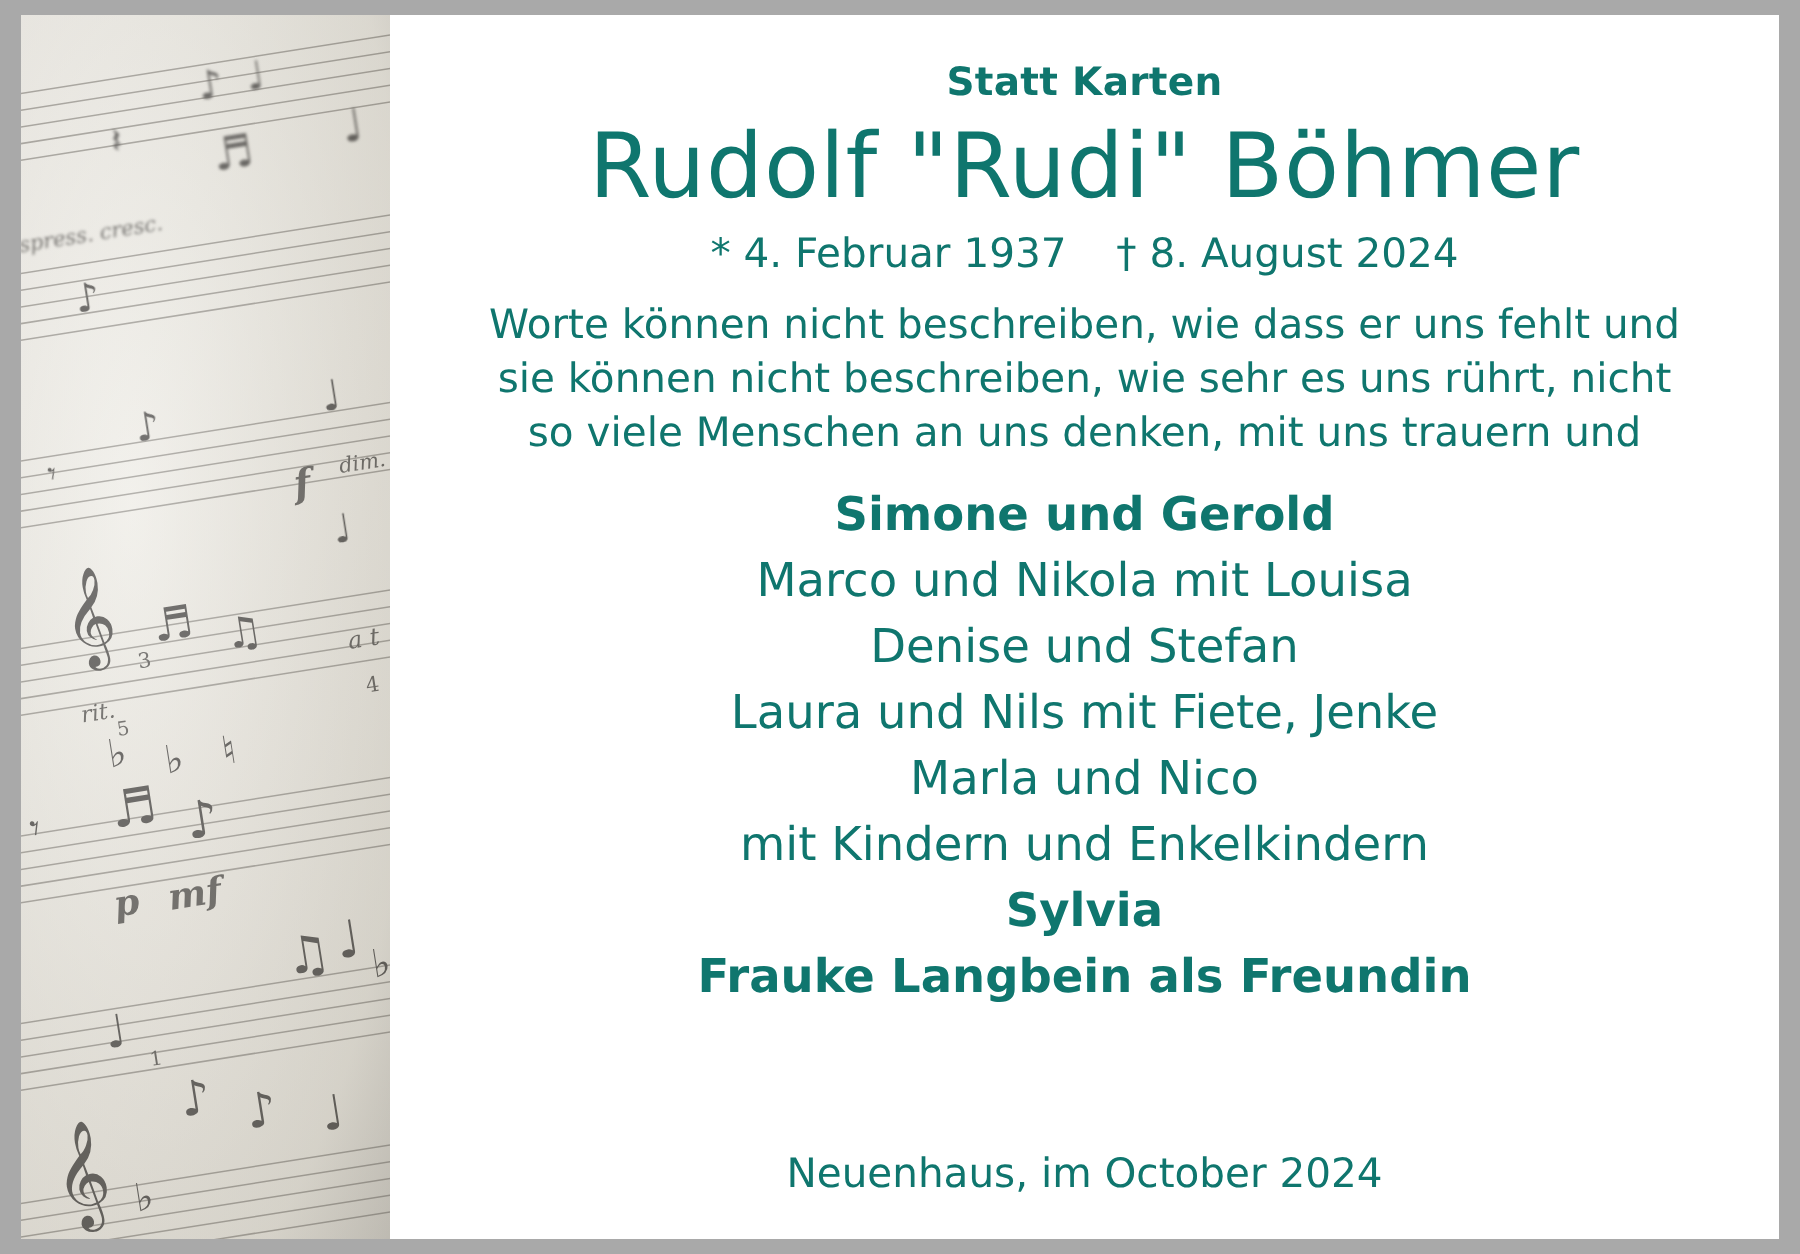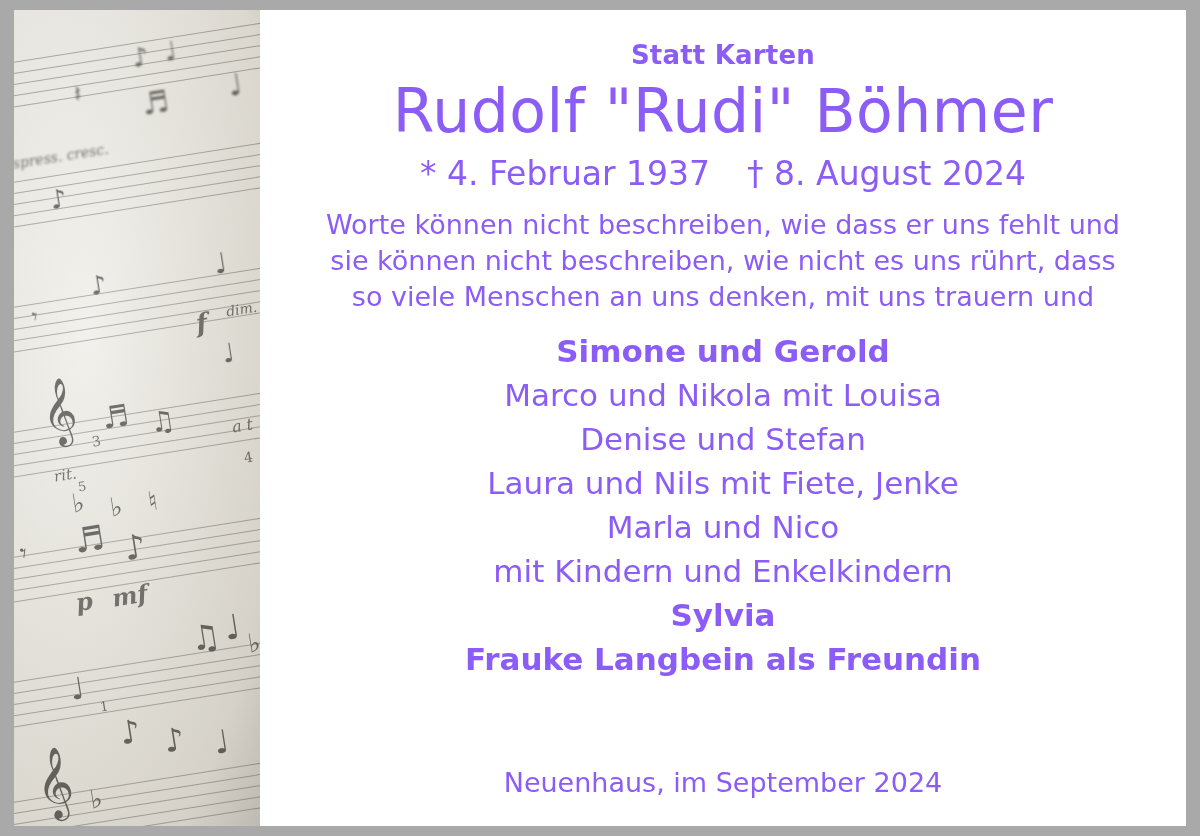--- a/index.html
+++ b/index.html
@@ -84,39 +84,39 @@
     user-select: none;
   }
   .blur-soft { filter: blur(0.4px); }
   .blur-more { filter: blur(1.1px); }
 
   
   .panel {
     flex: 1 1 auto;
     padding: 22px 34px 18px 34px;
     text-align: center;
-    color: #8b5cf6;
+    color: #0f766e;
     display: flex;
     flex-direction: column;
   }
   .statt {
     font-size: 26px;
     font-weight: 700;
     letter-spacing: 0.2px;
     margin: 8px 0 6px 0;
   }
   .name {
     font-size: 60px;
     font-weight: 400;
     letter-spacing: 0.5px;
     margin: 0 0 2px 0;
     white-space: nowrap;
   }
   .dates {
-    font-size: 33px;
+    font-size: 27px;
     font-weight: 400;
     margin: 6px 0 14px 0;
   }
   .dates .sep { display: inline-block; width: 16px; }
   .verse {
     font-size: 27px;
     line-height: 1.33;
     margin: 0 6px 14px 6px;
   }
   .verse div { white-space: nowrap; }
@@ -245,30 +245,30 @@
     <div class="name">Rudolf "Rudi" Böhmer</div>
 
     <div class="dates">
       <span>* 4. Februar 1937</span>
       <span class="sep"></span>
       <span>† 8. August 2024</span>
     </div>
 
     <div class="verse">
       <div>Worte können nicht beschreiben, wie dass er uns fehlt und</div>
-      <div>sie können nicht beschreiben, wie nicht es uns rührt, dass</div>
+      <div>sie können nicht beschreiben, wie sehr es uns rührt, nicht</div>
       <div>so viele Menschen an uns denken, mit uns trauern und</div>
     </div>
 
     <div class="mourners">
       <div class="b">Simone und Gerold</div>
       <div>Marco und Nikola mit Louisa</div>
       <div>Denise und Stefan</div>
       <div>Laura und Nils mit Fiete, Jenke</div>
       <div>Marla und Nico</div>
       <div>mit Kindern und Enkelkindern</div>
       <div class="b">Sylvia</div>
       <div class="b">Frauke Langbein als Freundin</div>
     </div>
 
-    <div class="place">Neuenhaus, im September 2024</div>
+    <div class="place">Neuenhaus, im October 2024</div>
   </div>
 </div>
 
 </body></html>

